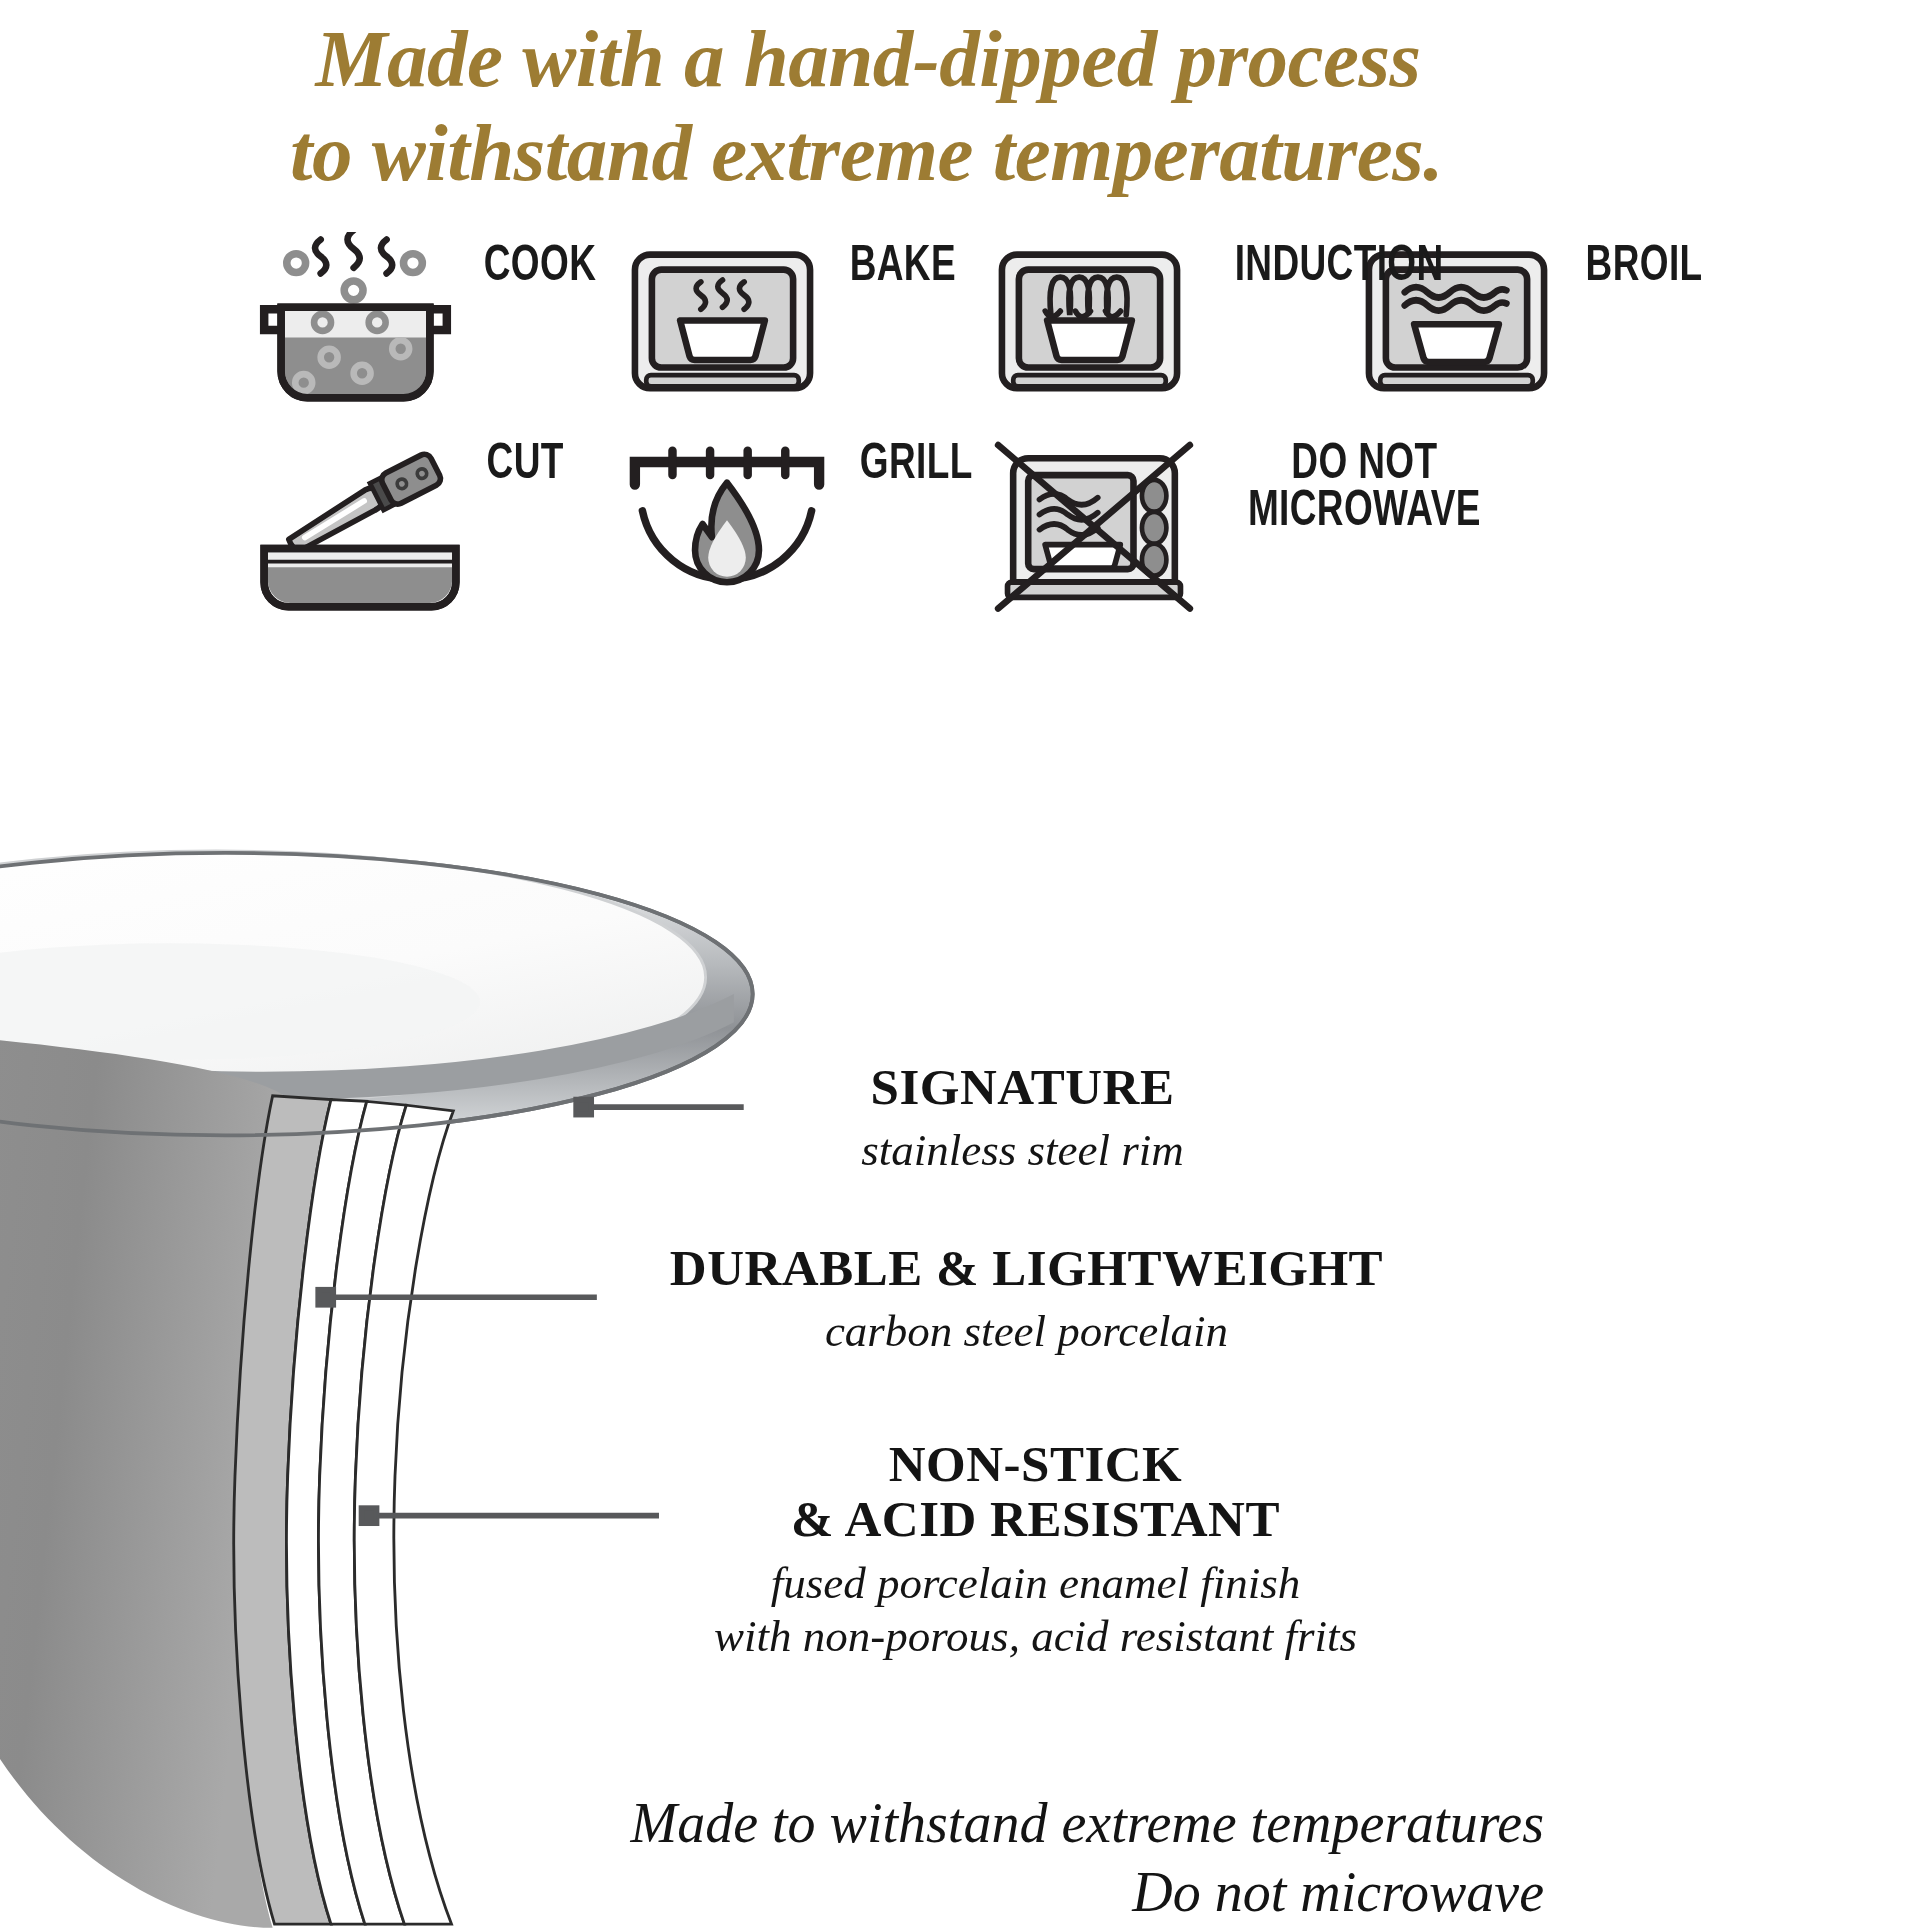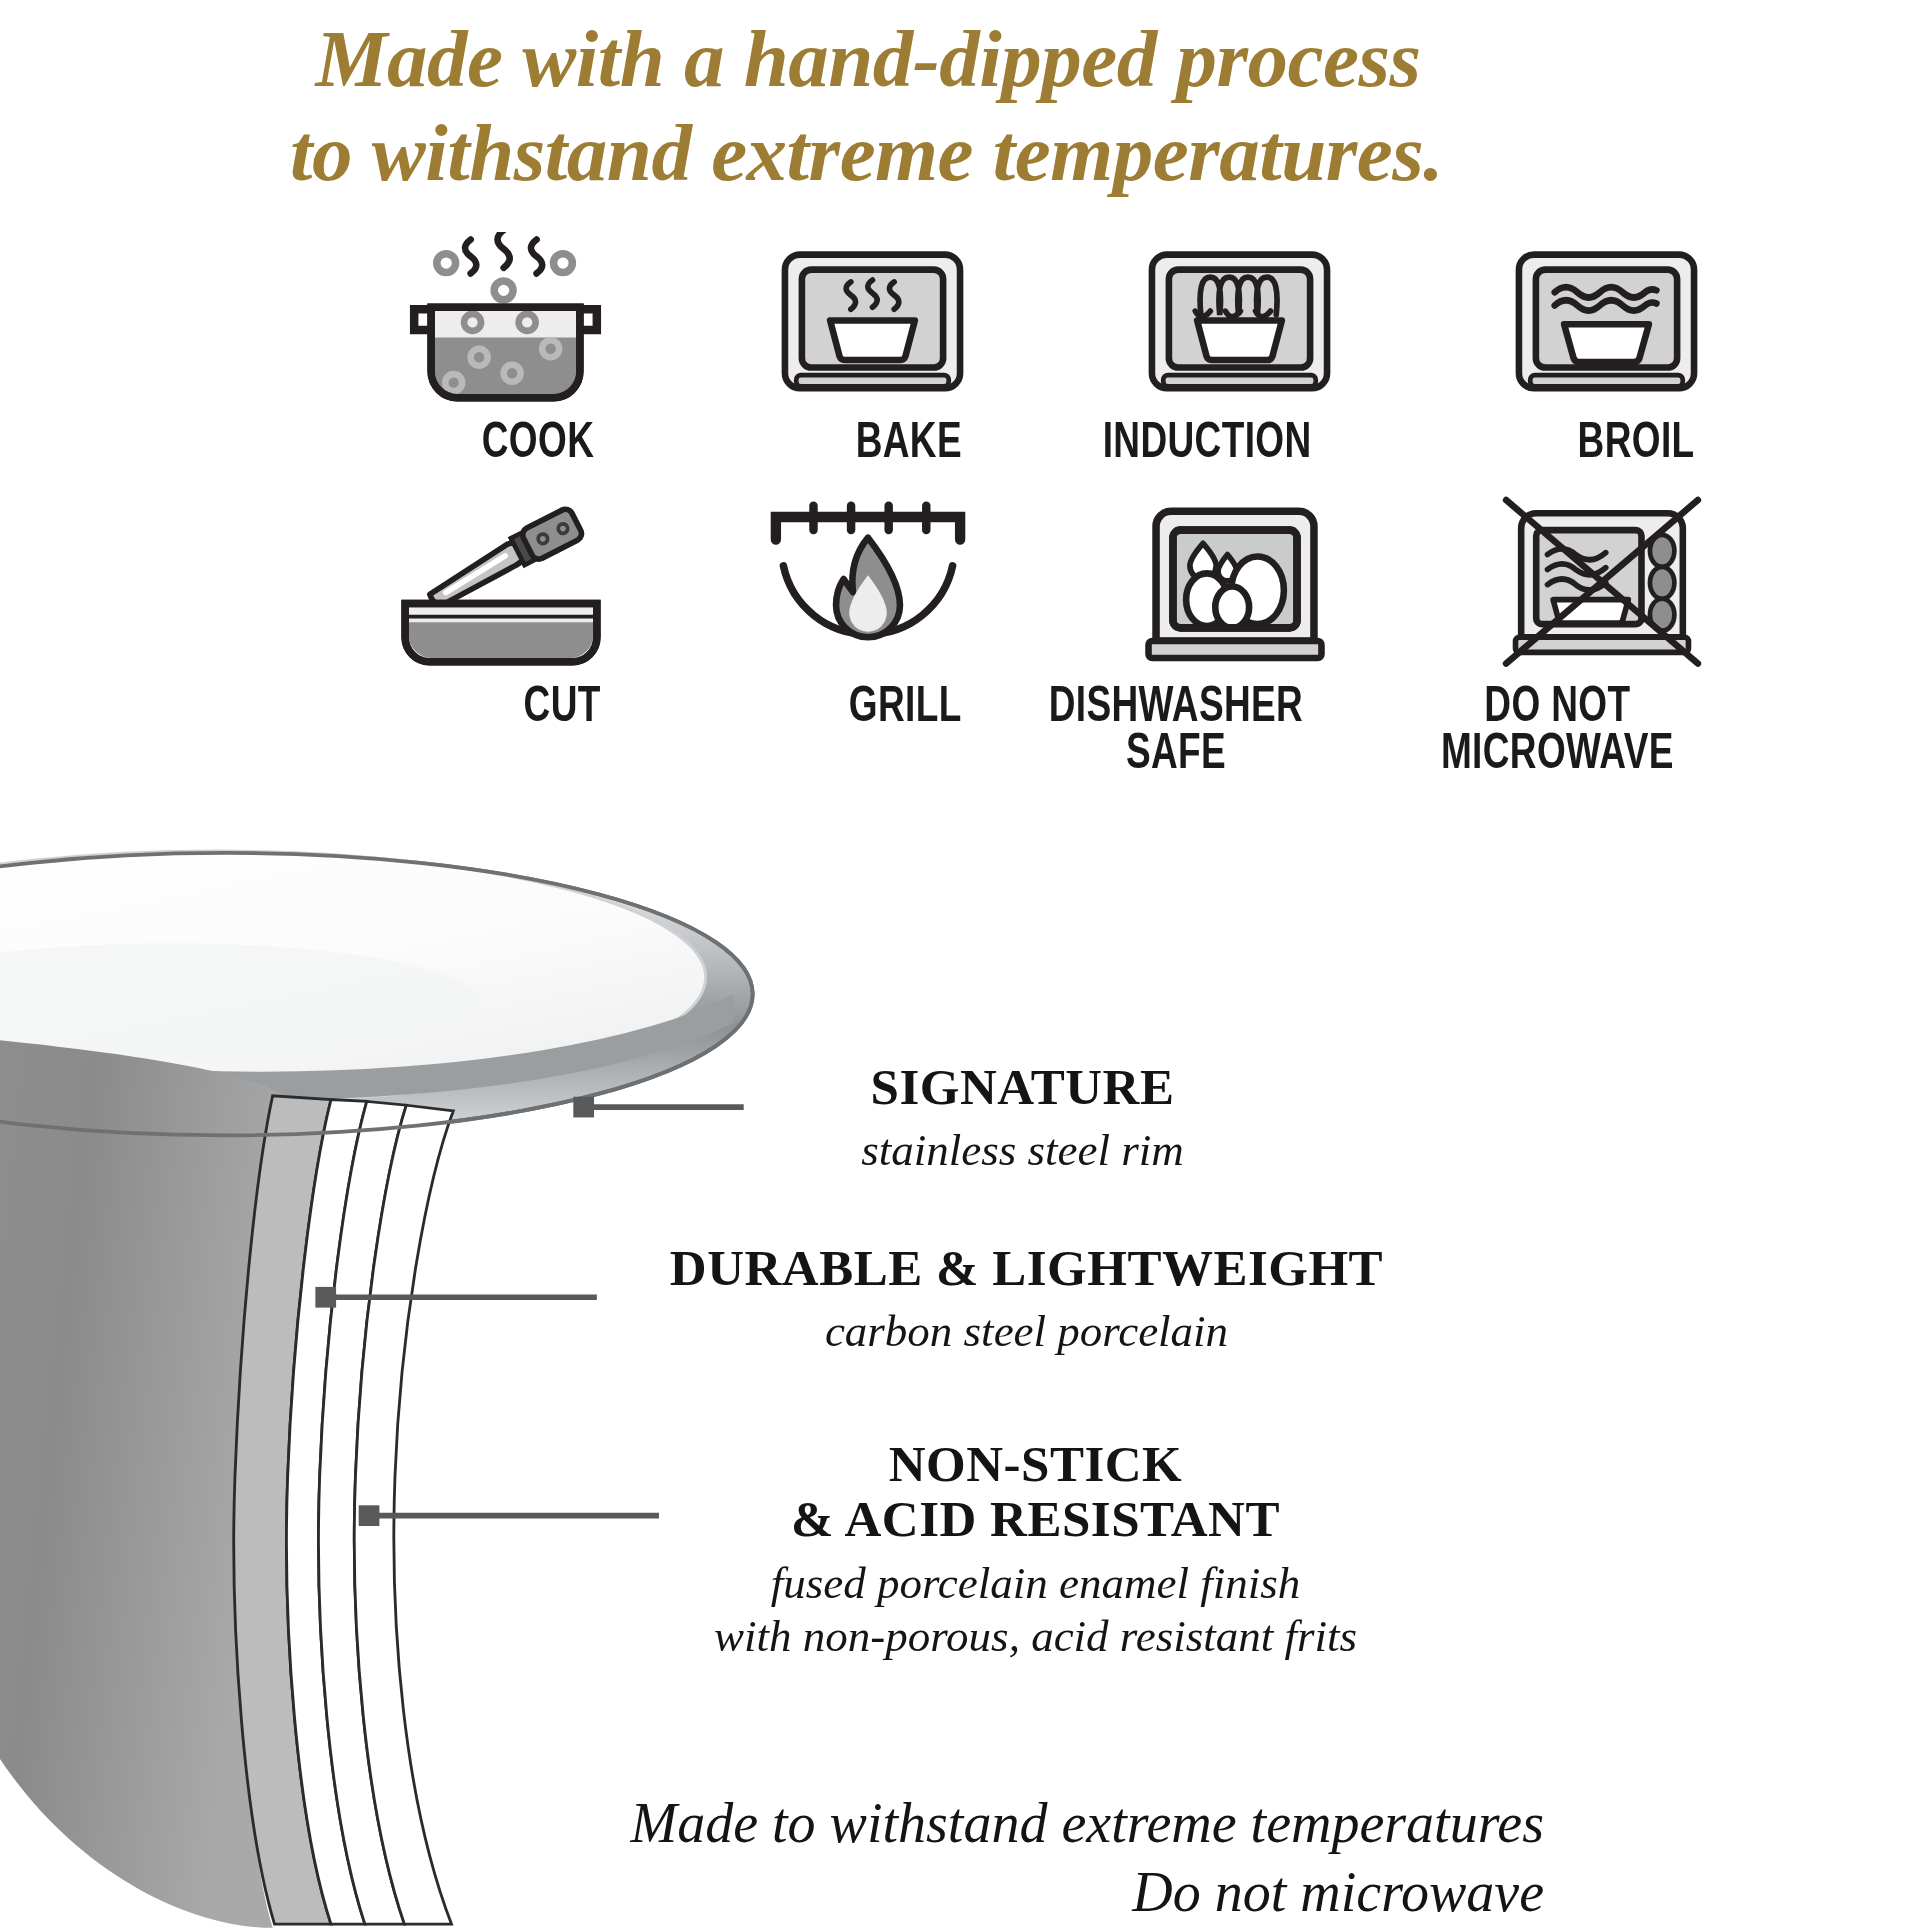--- a/index.html
+++ b/index.html
@@ -31,22 +31,22 @@
   #icon-grid {
     position: absolute;
     top: 232px; left: 247px;
     width: 1469px;
   }
   .icon-row { display: flex; width: 100%; }
   .icon-row.r2 { margin-top: 21px; }
   .icon-cell {
     width: 367px;
     display: flex;
-    flex-direction: column;
-    align-items: flex-end;
+    flex-direction: row;
+    align-items: flex-start;
   }
   .icon-art {
     height: 177px;
     display: flex;
     align-items: flex-end;
     justify-content: center;
   }
   .icon-row.r2 .icon-art { height: 188px; }
   .icon-label {
     margin-top: 7.5px;
@@ -247,39 +247,20 @@
 
           <path d="M30 86 a92 92 0 0 0 180 0" fill="none" stroke="#231f20" stroke-width="8" stroke-linecap="round"></path>
 
           <path d="M120 56 q34 44 34 72 a34 34 0 0 1 -68 0 q0 -16 8 -28 l10 14 q-4 -34 16 -58 Z" fill="#8e8e8e" stroke="#231f20" stroke-width="7" stroke-linejoin="round"></path>
           <path d="M120 96 q20 26 20 40 a20 20 0 0 1 -40 0 q0 -14 20 -40 Z" fill="#ededed"></path>
         </svg>
       </div>
       <div class="icon-label">GRILL</div>
     </div>
 
-    <div class="icon-cell">
-      <div class="icon-art">
-        <svg width="226" height="188" viewBox="0 0 240 200">
-          <path d="M36 44 a16 16 0 0 1 16 -16 H188 a16 16 0 0 1 16 16 V166 H36 Z" fill="#ededed" stroke="#231f20" stroke-width="8"></path>
-          <rect x="54" y="48" width="132" height="104" rx="8" fill="#c9cbcd" stroke="#231f20" stroke-width="8"></rect>
-
-          <path d="M86 62 q14 16 14 24 a14 14 0 0 1 -28 0 q0 -8 14 -24 Z" fill="#ffffff" stroke="#231f20" stroke-width="6" stroke-linejoin="round"></path>
-          <path d="M112 74 q10 12 10 18 a10 10 0 0 1 -20 0 q0 -6 10 -18 Z" fill="#ffffff" stroke="#231f20" stroke-width="6" stroke-linejoin="round"></path>
-
-          <ellipse cx="144" cy="112" rx="28" ry="36" fill="#ffffff" stroke="#231f20" stroke-width="7"></ellipse>
-          <ellipse cx="90" cy="122" rx="22" ry="28" fill="#ffffff" stroke="#231f20" stroke-width="7"></ellipse>
-          <ellipse cx="117" cy="130" rx="18" ry="22" fill="#ffffff" stroke="#231f20" stroke-width="7"></ellipse>
-          <rect x="54" y="48" width="132" height="104" rx="8" fill="none" stroke="#231f20" stroke-width="8"></rect>
-          <rect x="28" y="166" width="184" height="18" rx="4" fill="#d2d2d2" stroke="#231f20" stroke-width="7"></rect>
-        </svg>
-      </div>
-      <div class="icon-label">DISHWASHER
-SAFE</div>
-    </div>
 
     <div class="icon-cell">
       <div class="icon-art">
         <svg width="226" height="188" viewBox="0 0 240 200">
           <path d="M34 46 a16 16 0 0 1 16 -16 H190 a16 16 0 0 1 16 16 V162 H34 Z" fill="#ededed" stroke="#231f20" stroke-width="7"></path>
           <rect x="50" y="48" width="112" height="100" rx="6" fill="#d2d2d2" stroke="#231f20" stroke-width="7"></rect>
           <g fill="none" stroke="#231f20" stroke-width="6" stroke-linecap="round">
             <path d="M62 74 q16 -12 30 0 q16 12 32 -2"></path>
             <path d="M62 90 q16 -12 30 0 q16 12 32 -2"></path>
             <path d="M62 106 q16 -12 30 0 q16 12 32 -2"></path>

